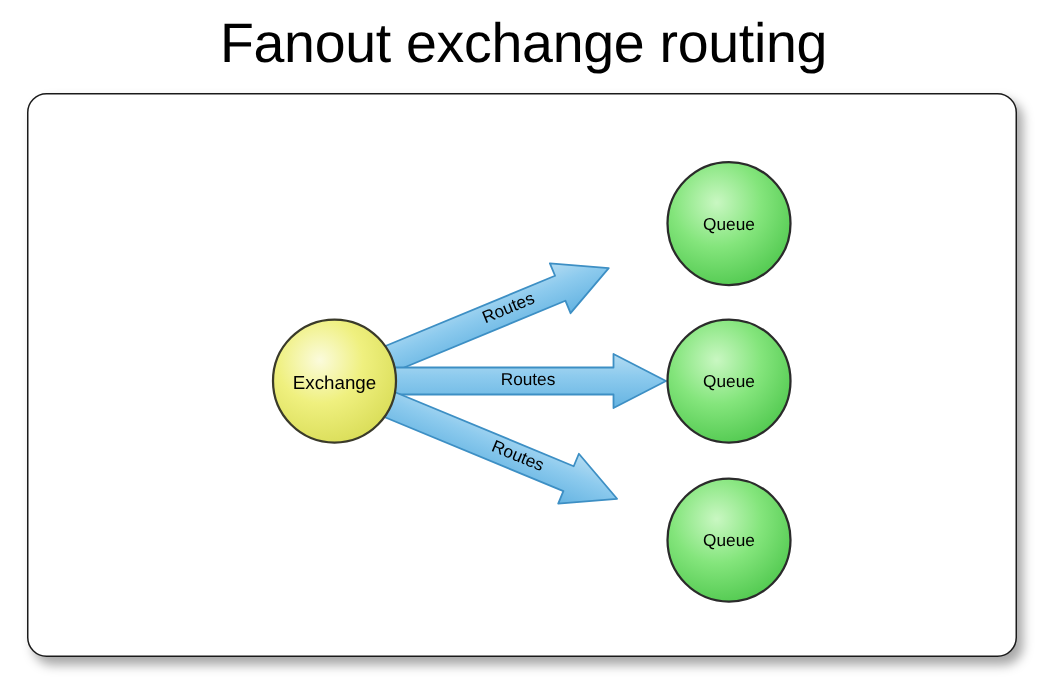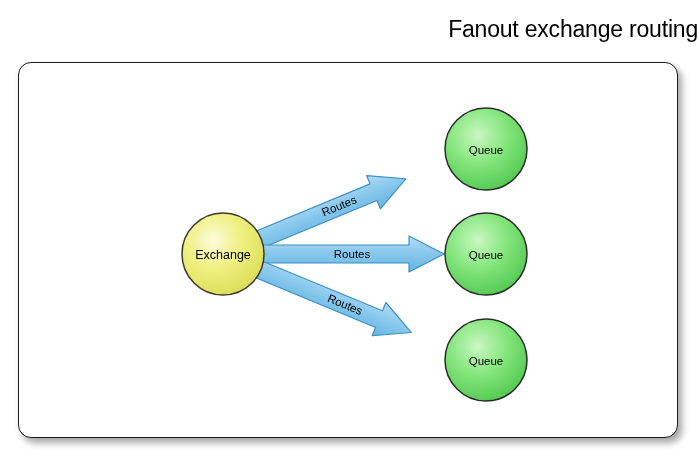--- a/index.html
+++ b/index.html
@@ -19,23 +19,23 @@
     position: relative;
     width: 698px;
     height: 463px;
     background: #ffffff;
   }
   #diagram-title {
     position: absolute;
     left: 0;
     top: 11px;
     width: 698px;
-    text-align: right;
+    text-align: center;
     font-family: "Liberation Sans", sans-serif;
-    font-size: 23px;
+    font-size: 37px;
     font-weight: 400;
     color: #000000;
     letter-spacing: -0.2px;
     line-height: 36px;
     white-space: nowrap;
   }
   #diagram-frame {
     position: absolute;
     left: 18px;
     top: 62px;

